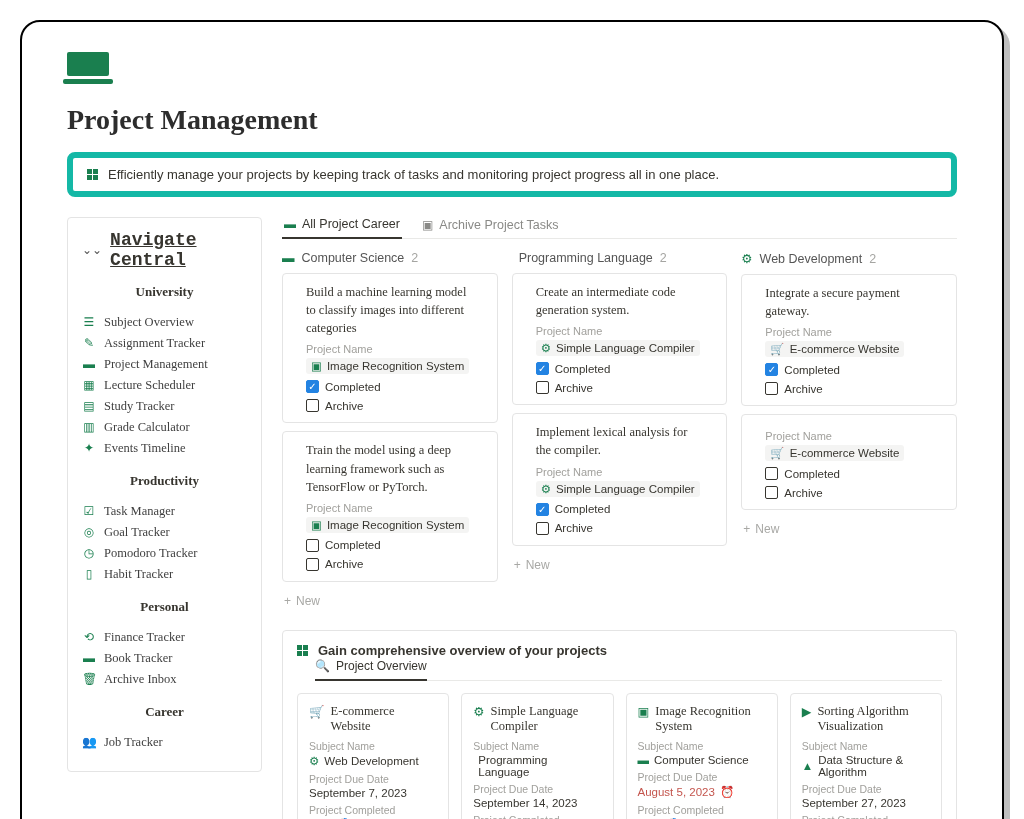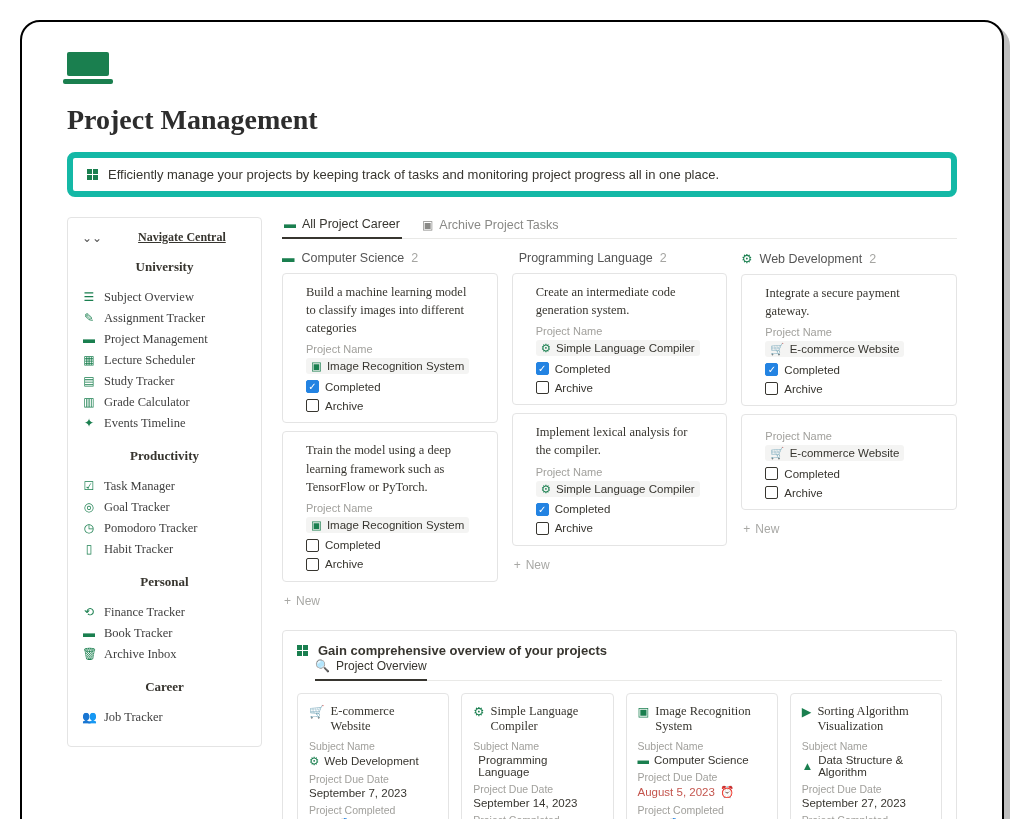--- a/index.html
+++ b/index.html
@@ -62,21 +62,21 @@
   align-items: flex-start;
 }
 .sidebar {
   width: 195px;
   border: 1px solid #e4e4e4;
   border-radius: 4px;
   padding: 12px 14px 18px;
   flex-shrink: 0;
 }
 .nav-title-row { display: flex; align-items: center; gap: 8px; margin-bottom: 12px; }
-.nav-title { font-family: Liberation Serif, serif; font-size: 12px; text-decoration: underline; font-weight: 600; margin-left: 28px; }
+.nav-title { font-family: Liberation Mono, monospace; font-size: 18px; text-decoration: underline; font-weight: 600; }
 .chev-down { font-size: 12px; color: #555; }
 .section-head {
   font-family: Georgia, serif;
   font-weight: 600;
   font-size: 13px;
   text-align: center;
   margin: 14px 0 12px;
 }
 .nav-item {
   display: flex;

